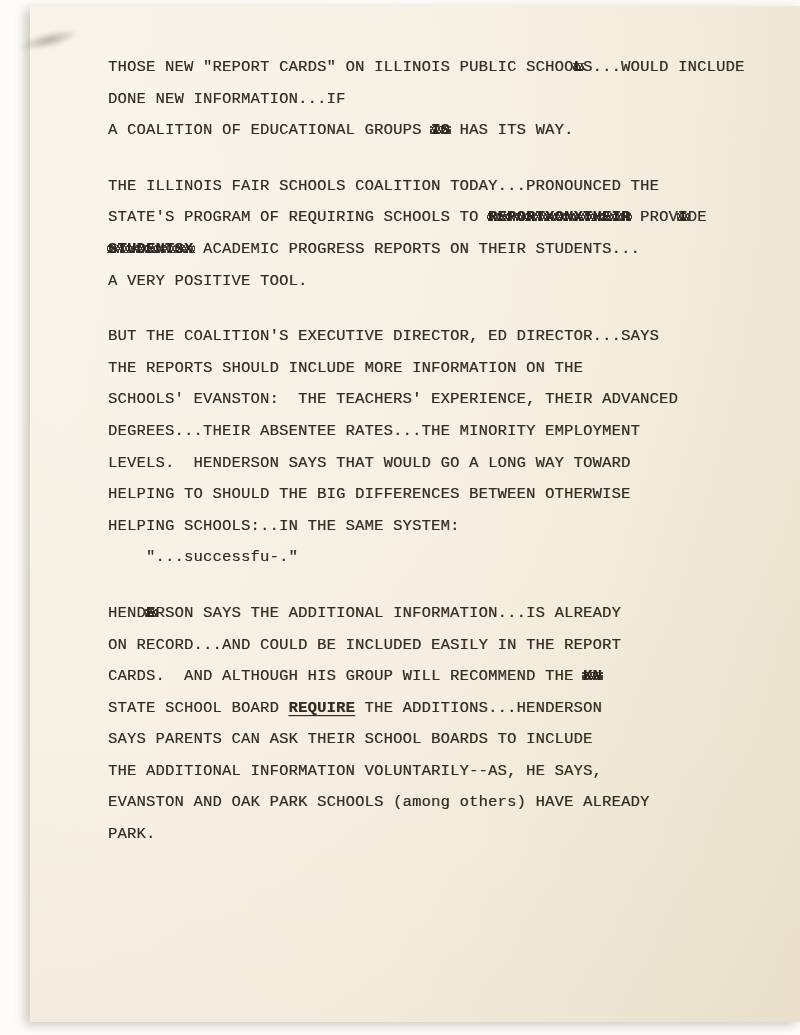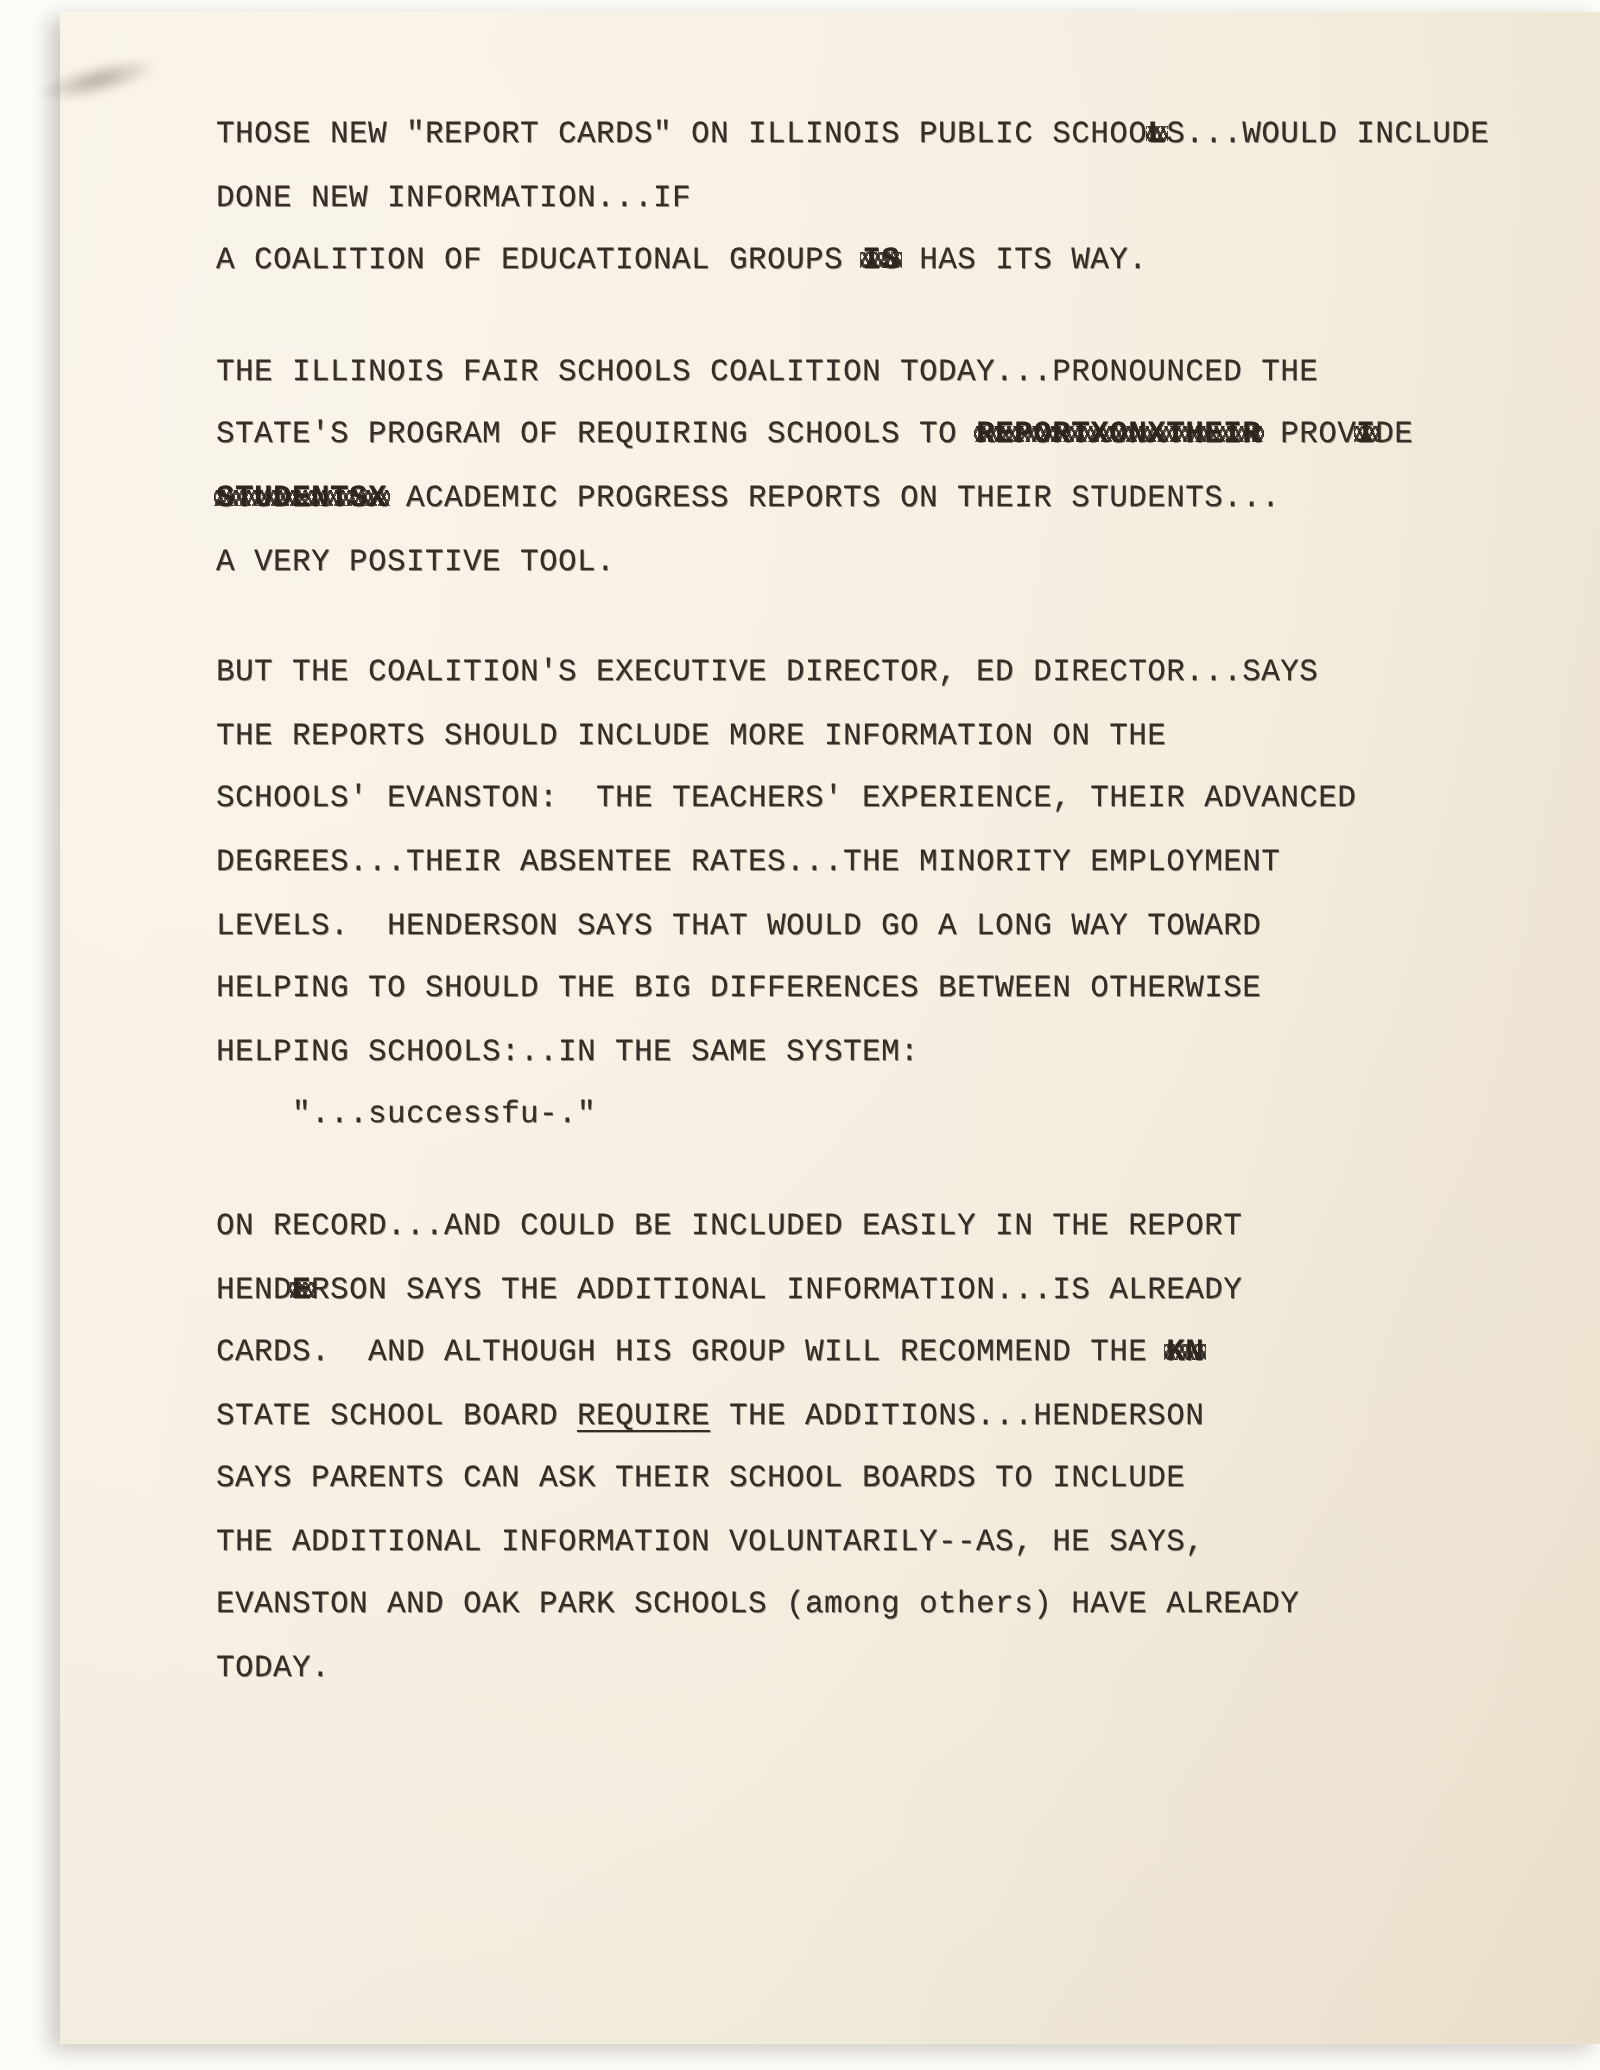--- a/index.html
+++ b/index.html
@@ -67,20 +67,21 @@
     left: -1px; right: -1px; top: 5px; bottom: 5px;
     background:
       repeating-linear-gradient(63deg,  rgba(44,38,31,0) 0 1.4px, rgba(44,38,31,0.85) 1.4px 2.8px),
       repeating-linear-gradient(-63deg, rgba(44,38,31,0) 0 1.4px, rgba(44,38,31,0.80) 1.4px 2.8px);
   }
   
   .u {
     text-decoration: underline;
     text-decoration-thickness: 1.2px;
     text-underline-offset: 3px;
+    font-weight: bold;
   }
 </style>
 </head>
 <body>
 
 <div class="scan">
   <div class="paper">
     <div class="text-block">
         <div class="paragraph">
           <div class="line"><span class="seg n">THOSE NEW "REPORT CARDS" ON ILLINOIS PUBLIC SCHOO</span><span class="seg x">L</span><span class="seg n">S...WOULD INCLUDE</span></div>
@@ -97,25 +98,25 @@
           <div class="line"><span class="seg n">BUT THE COALITION'S EXECUTIVE DIRECTOR, ED DIRECTOR...SAYS</span></div>
           <div class="line"><span class="seg n">THE REPORTS SHOULD INCLUDE MORE INFORMATION ON THE</span></div>
           <div class="line"><span class="seg n">SCHOOLS' EVANSTON:  THE TEACHERS' EXPERIENCE, THEIR ADVANCED</span></div>
           <div class="line"><span class="seg n">DEGREES...THEIR ABSENTEE RATES...THE MINORITY EMPLOYMENT</span></div>
           <div class="line"><span class="seg n">LEVELS.  HENDERSON SAYS THAT WOULD GO A LONG WAY TOWARD</span></div>
           <div class="line"><span class="seg n">HELPING TO SHOULD THE BIG DIFFERENCES BETWEEN OTHERWISE</span></div>
           <div class="line"><span class="seg n">HELPING SCHOOLS:..IN THE SAME SYSTEM:</span></div>
           <div class="line"><span class="seg n">    "...successfu-."</span></div>
         </div>
         <div class="paragraph">
+          <div class="line"><span class="seg n">HEND</span><span class="seg x">E</span><span class="seg n">RSON SAYS THE ADDITIONAL INFORMATION...IS ALREADY</span></div>
           <div class="line"><span class="seg n">ON RECORD...AND COULD BE INCLUDED EASILY IN THE REPORT</span></div>
-          <div class="line"><span class="seg n">HEND</span><span class="seg x">E</span><span class="seg n">RSON SAYS THE ADDITIONAL INFORMATION...IS ALREADY</span></div>
           <div class="line"><span class="seg n">CARDS.  AND ALTHOUGH HIS GROUP WILL RECOMMEND THE </span><span class="seg x">KN</span></div>
           <div class="line"><span class="seg n">STATE SCHOOL BOARD </span><span class="seg u">REQUIRE</span><span class="seg n"> THE ADDITIONS...HENDERSON</span></div>
           <div class="line"><span class="seg n">SAYS PARENTS CAN ASK THEIR SCHOOL BOARDS TO INCLUDE</span></div>
           <div class="line"><span class="seg n">THE ADDITIONAL INFORMATION VOLUNTARILY--AS, HE SAYS,</span></div>
           <div class="line"><span class="seg n">EVANSTON AND OAK PARK SCHOOLS (among others) HAVE ALREADY</span></div>
-          <div class="line"><span class="seg n">TODAY.</span></div>
+          <div class="line"><span class="seg n">PARK.</span></div>
         </div>
       </div>
   </div>
   <div class="crease"></div>
 </div>
 
 </body></html>

